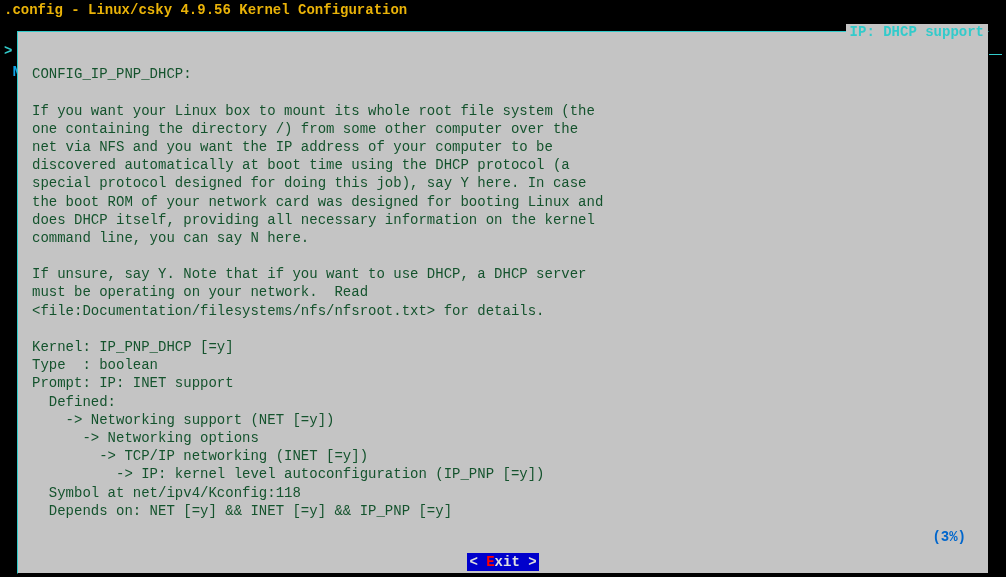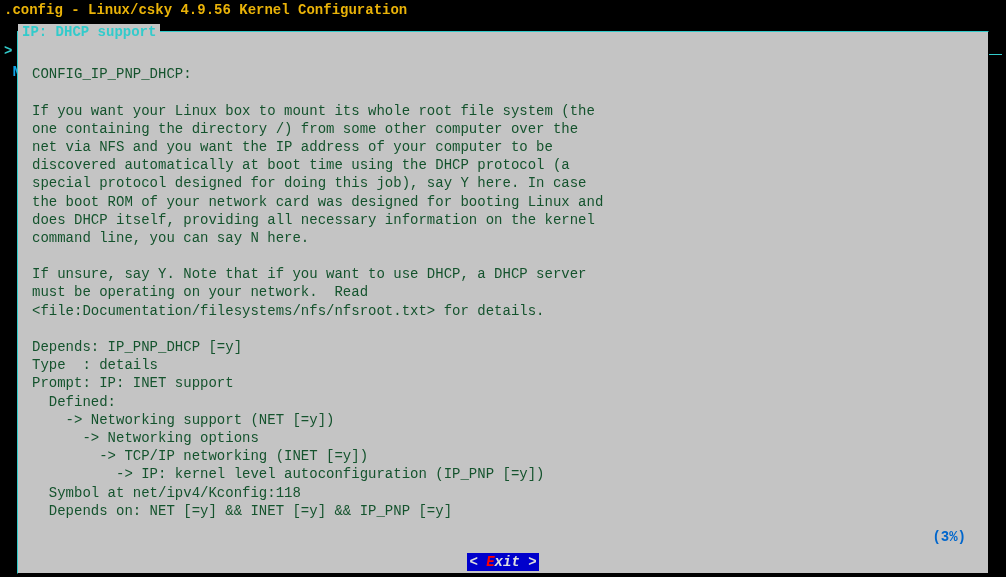--- a/index.html
+++ b/index.html
@@ -60,21 +60,21 @@
       border-left: 1px solid #32cbcb;
       border-right: 1px solid #000;
       border-bottom: 1px solid #000;
       color: #000;
     }
     .dialog-title-wrapper {
       position: absolute;
       top: -9px;
       left: 0;
       right: 0;
-      text-align: left;
+      text-align: right;
       color: #32cbcb;
       font-weight: bold;
     }
     .dialog-title {
       background: #c4c4c4;
       padding: 0 4px;
     }
     .dialog-content {
       padding: 15px 14px 6px 14px;
       color: #14532d;
@@ -88,21 +88,20 @@
       right: 22px;
       color: #0066cc;
       font-weight: bold;
     }
     .button-bar {
       position: absolute;
       bottom: 2px;
       left: 0;
       right: 0;
       text-align: center;
-      font-style: italic;
     }
     .exit-button {
       background: #0000cc;
       color: #e0e0e0;
       padding: 0 2px;
       display: inline-block;
       font-weight: bold;
     }
     .exit-button .hotkey {
       color: #ff0000;
@@ -134,22 +133,22 @@
 discovered automatically at boot time using the DHCP protocol (a
 special protocol designed for doing this job), say Y here. In case
 the boot ROM of your network card was designed for booting Linux and
 does DHCP itself, providing all necessary information on the kernel
 command line, you can say N here.</span>
 
 <span>If unsure, say Y. Note that if you want to use DHCP, a DHCP server
 must be operating on your network.  Read
 &lt;file:Documentation/filesystems/nfs/nfsroot.txt&gt; for details.</span>
 
-<span>Depends: IP_PNP_DHCP [=y]</span>
-<span>Type  : details</span>
+<span>Kernel: IP_PNP_DHCP [=y]</span>
+<span>Type  : boolean</span>
 <span>Prompt: IP: INET support</span>
 <span>  Defined:</span>
 <span>    -&gt; Networking support (NET [=y])</span>
 <span>      -&gt; Networking options</span>
 <span>        -&gt; TCP/IP networking (INET [=y])</span>
 <span>          -&gt; IP: kernel level autoconfiguration (IP_PNP [=y])</span>
 <span>  Symbol at net/ipv4/Kconfig:118</span>
 <span>  Depends on: NET [=y] &amp;&amp; INET [=y] &amp;&amp; IP_PNP [=y]</span>
     </div>
     <div class="percent-indicator">(3%)</div>

